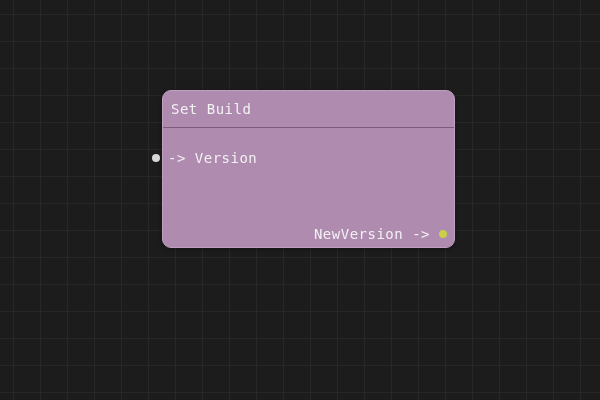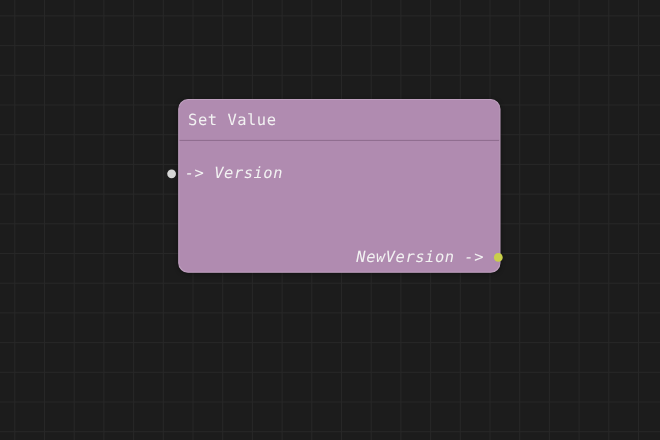--- a/index.html
+++ b/index.html
@@ -46,24 +46,23 @@
 
   .node-title {
     font-size: 14px;
     letter-spacing: 0.5px;
     color: var(--text-color, #f2f2f2);
   }
 
   .port-row {
     position: absolute;
     left: 0;
-    right: 8px;
+    right: 18px;
     height: 20px;
     line-height: 20px;
-    font-style: italic;
   }
 
   .port-row.in-1  { top: 57px; }
   .port-row.in-2  { top: 87px; }
   .port-row.out-1 { top: 133px; }
 
   .port-label {
     font-size: 14px;
     letter-spacing: 0.5px;
     color: var(--text-color, #f2f2f2);
@@ -101,21 +100,21 @@
   }
 </style>
 </head>
 <body>
 
 <div class="canvas">
 
   <div class="node">
 
     <div class="node-header">
-      <span class="node-title">Set Value</span>
+      <span class="node-title">Set Build</span>
     </div>
 
     <div class="port-row input in-1">
       <span class="pin input-pin"></span>
       <span class="port-label">-&gt; Version</span>
     </div>
 
 
     <div class="port-row output out-1">
       <span class="port-label">NewVersion -&gt;</span>

